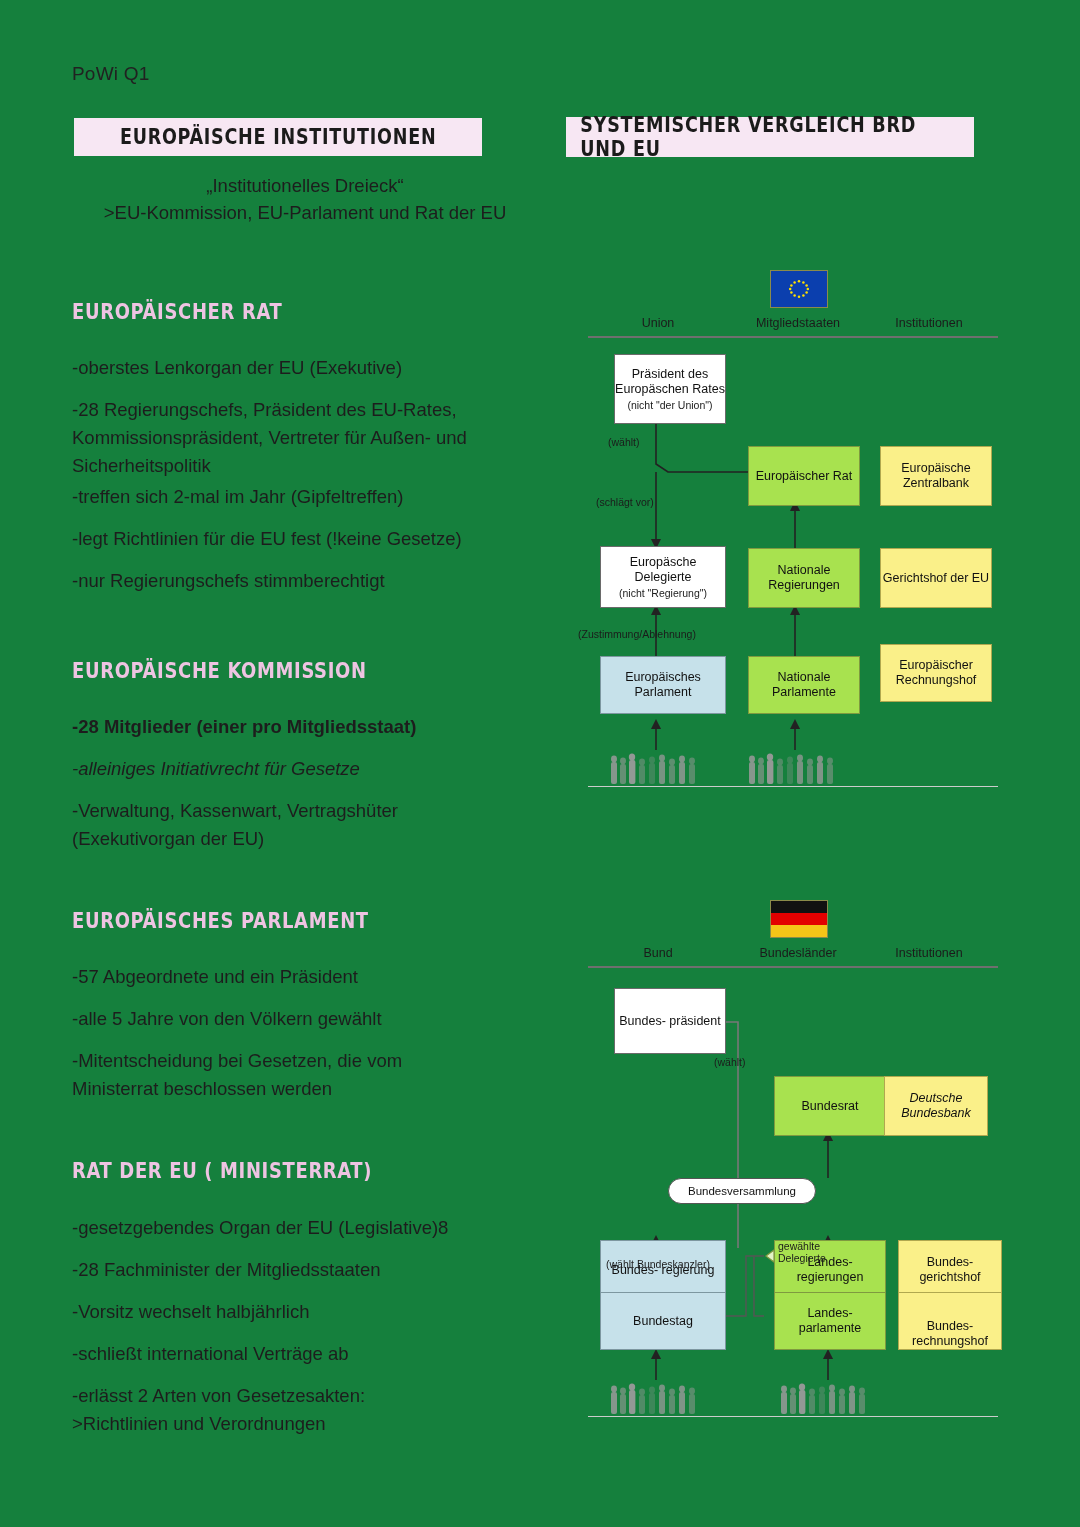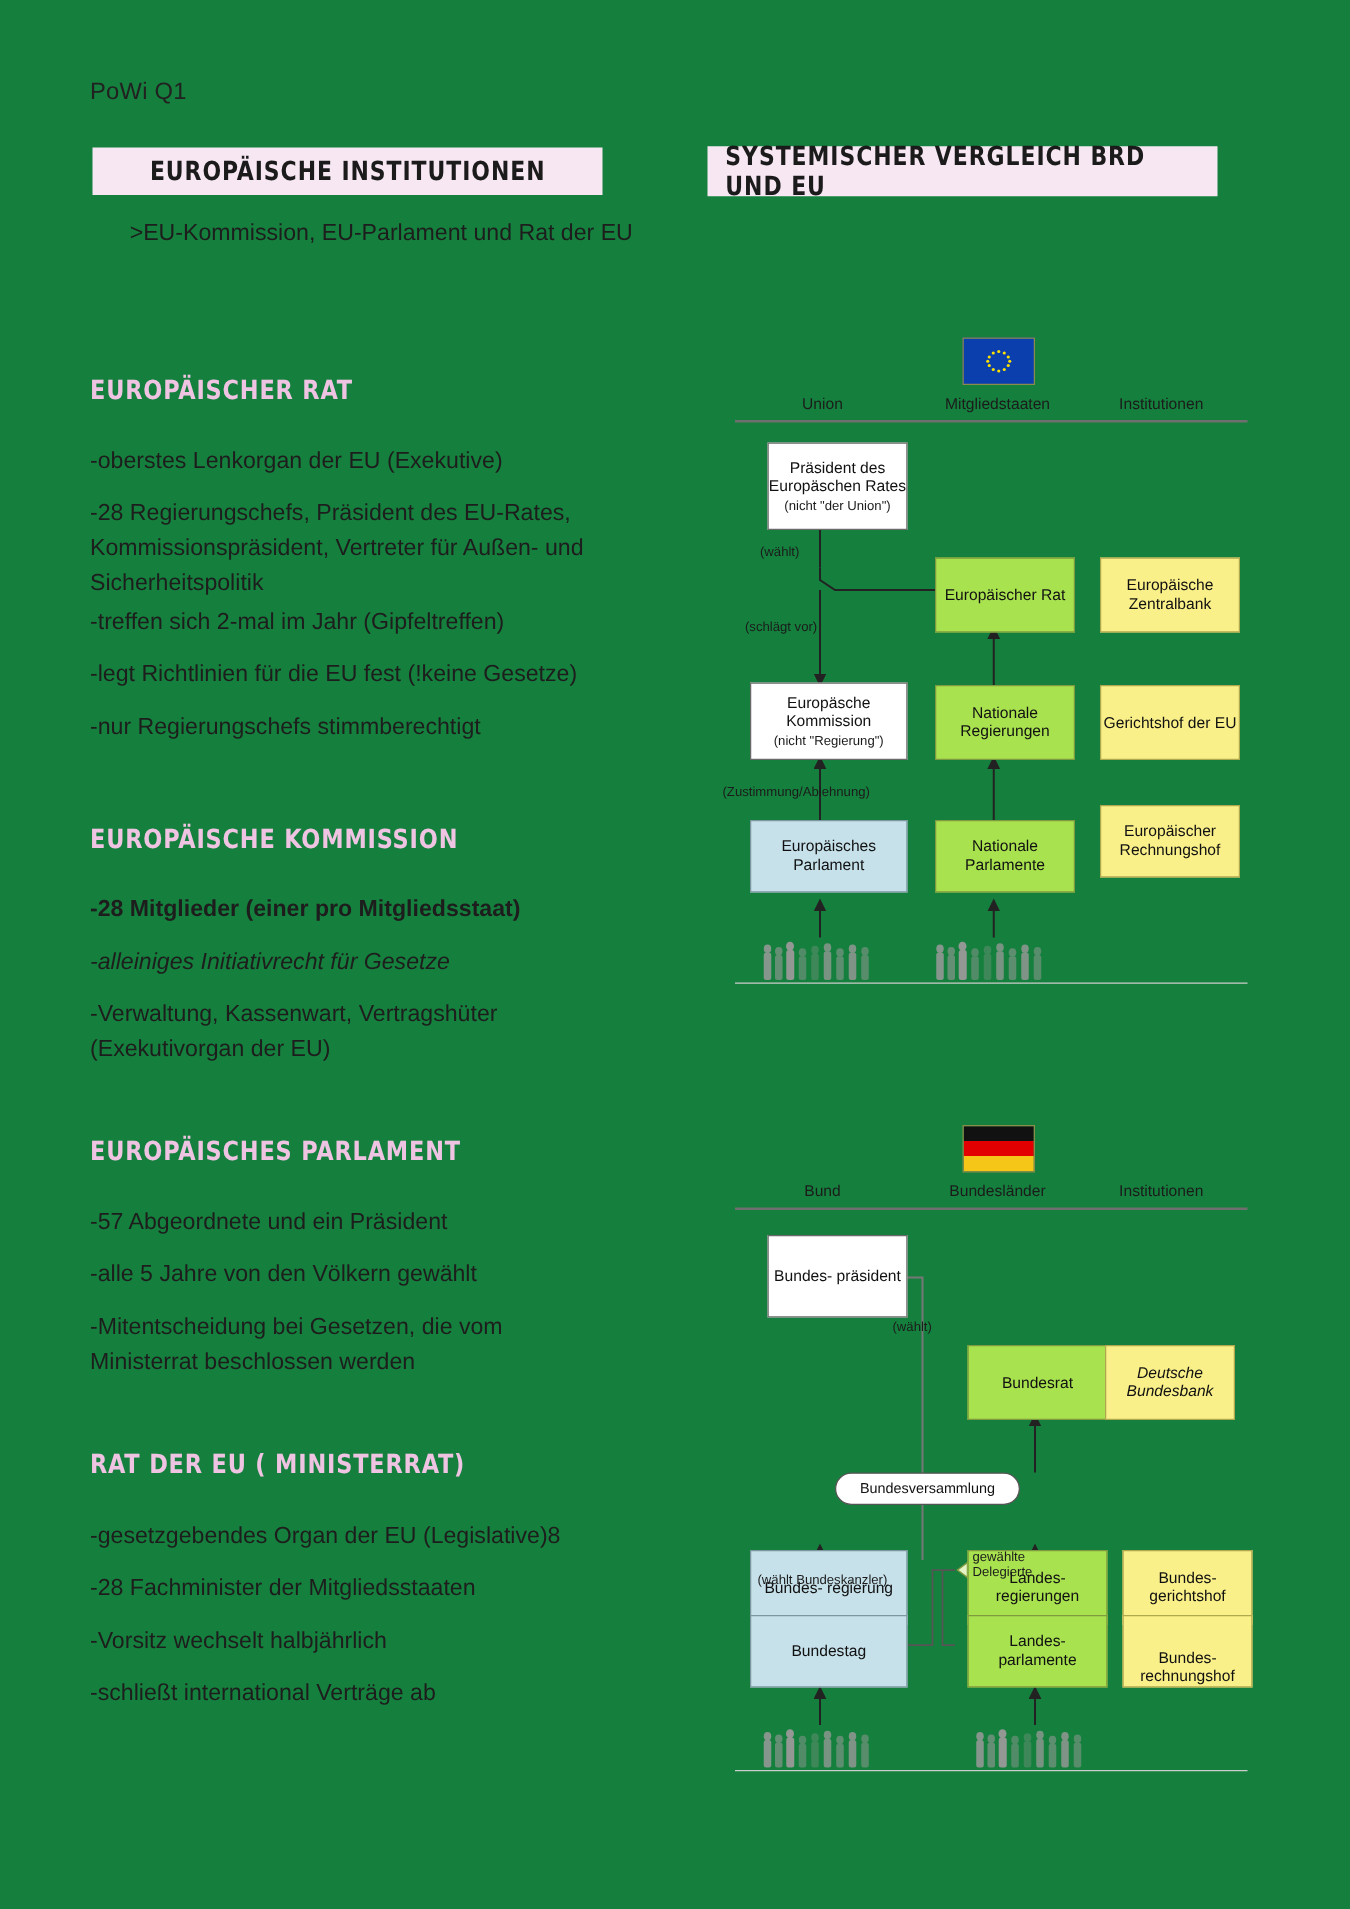--- a/index.html
+++ b/index.html
@@ -191,20 +191,21 @@
     <span class="banner-text">EUROPÄISCHE INSTITUTIONEN</span>
   </div>
 
   <div class="banner banner-right">
     <span class="banner-text">SYSTEMISCHER VERGLEICH BRD UND EU</span>
   </div>
 
   <div class="col-left">
 
     <div class="intro">
+      <div>„Institutionelles Dreieck“</div>
       <div>&gt;EU-Kommission, EU-Parlament und Rat der EU</div>
     </div>
 
     <div class="sec-heading sec-heading-1">EUROPÄISCHER RAT</div>
     <div class="bullet" style="top:182px;left:0;">-oberstes Lenkorgan der EU (Exekutive)</div>
     <div class="bullet" style="top:224px;left:0;">-28 Regierungschefs, Präsident des EU-Rates, Kommissionspräsident, Vertreter für Außen- und Sicherheitspolitik</div>
     <div class="bullet" style="top:311px;left:0;">-treffen sich 2-mal im Jahr (Gipfeltreffen)</div>
     <div class="bullet" style="top:353px;left:0;">-legt Richtlinien für die EU fest (!keine Gesetze)</div>
     <div class="bullet" style="top:395px;left:0;">-nur Regierungschefs stimmberechtigt</div>
 
@@ -216,20 +217,21 @@
     <div class="sec-heading sec-heading-3">EUROPÄISCHES PARLAMENT</div>
     <div class="bullet" style="top:791px;left:0;">-57 Abgeordnete und ein Präsident</div>
     <div class="bullet" style="top:833px;left:0;">-alle 5 Jahre von den Völkern gewählt</div>
     <div class="bullet" style="top:875px;left:0;width:392px;">-Mitentscheidung bei Gesetzen, die vom Ministerrat beschlossen werden</div>
 
     <div class="sec-heading sec-heading-4">RAT DER EU ( MINISTERRAT)</div>
     <div class="bullet" style="top:1042px;left:0;">-gesetzgebendes Organ der EU (Legislative)8</div>
     <div class="bullet" style="top:1084px;left:0;">-28 Fachminister der Mitgliedsstaaten</div>
     <div class="bullet" style="top:1126px;left:0;">-Vorsitz wechselt halbjährlich</div>
     <div class="bullet" style="top:1168px;left:0;">-schließt international Verträge ab</div>
+    <div class="bullet" style="top:1210px;left:0;width:330px;">-erlässt 2 Arten von Gesetzesakten: &gt;Richtlinien und Verordnungen</div>
   </div>
 
   <div class="diagram" style="left:588px; top:258px; height:530px;">
 
     <div class="flag flag-eu" style="left:182px; top:12px;">
       <svg width="34" height="24" viewBox="0 0 34 24" aria-hidden="true">
         <g fill="#ffe100">
           <circle cx="17" cy="4.2" r="1.25"></circle>
             <circle cx="21.4" cy="5.4" r="1.25"></circle>
           <circle cx="24.6" cy="8.6" r="1.25"></circle>
@@ -279,21 +281,21 @@
       <span class="sub">(nicht "der Union")</span>
     </div>
     <div class="node green" style="left:160px; top:188px; width:112px; height:60px;">
       <span>Europäischer Rat</span>
     </div>
     <div class="node yellow" style="left:292px; top:188px; width:112px; height:60px;">
       <span>Europäische Zentralbank</span>
     </div>
 
     <div class="node white" style="left:12px; top:288px; width:126px; height:62px;">
-      <span>Europäsche Kommission</span>
+      <span>Europäsche Delegierte</span>
       <span class="sub">(nicht "Regierung")</span>
     </div>
     <div class="node green" style="left:160px; top:290px; width:112px; height:60px;">
       <span>Nationale Regierungen</span>
     </div>
     <div class="node yellow" style="left:292px; top:290px; width:112px; height:60px;">
       <span>Gerichtshof der EU</span>
     </div>
 
     <div class="node blue" style="left:12px; top:398px; width:126px; height:58px;">

